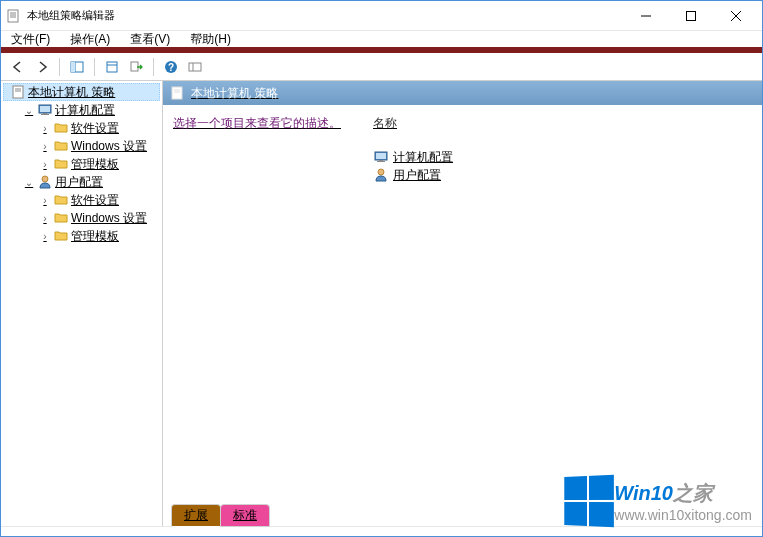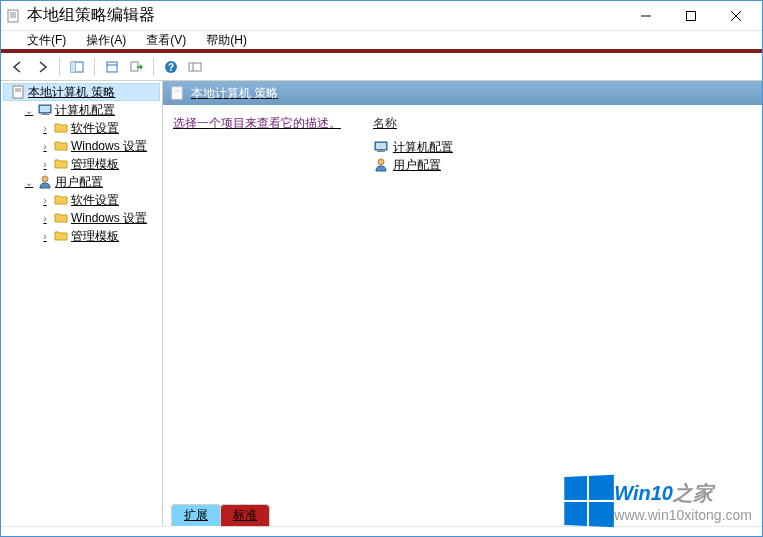--- a/index.html
+++ b/index.html
@@ -1,25 +1,25 @@
 <!DOCTYPE html>
 <html><head>
   <meta charset="utf-8">
   <style>
     * { box-sizing: border-box; margin: 0; padding: 0; }
     body { font-family: "Microsoft YaHei", "Segoe UI", sans-serif; font-size: 12px; background: #fff; }
     .window { width: 763px; height: 537px; border: 1px solid #4a90d9; position: relative; background: #fff; }
     
     .titlebar { height: 30px; display: flex; align-items: center; padding: 0 4px; border-bottom: 1px solid #e8e8e8; }
     .titlebar-icon { width: 16px; height: 16px; margin-right: 6px; display: flex; align-items: center; justify-content: center; }
-    .titlebar-title { flex: 1; font-size: 16px; }
+    .titlebar-title { flex: 1; font-size: 11px; }
     .win-controls { display: flex; }
     .win-btn { width: 45px; height: 28px; display: flex; align-items: center; justify-content: center; cursor: pointer; }
     
-    .menubar { height: 22px; display: flex; align-items: center; padding: 0 16px; border-bottom: 4px solid #7f1d1d; }
+    .menubar { height: 22px; display: flex; align-items: center; padding: 0 0; border-bottom: 6px solid #7f1d1d; }
     .menu-item { padding: 2px 10px; cursor: pointer; font-size: 12px; }
     
     .toolbar { height: 28px; display: flex; align-items: center; padding: 0 6px; border-bottom: 1px solid #d0d0d0; gap: 2px; }
     .tool-btn { width: 22px; height: 22px; display: flex; align-items: center; justify-content: center; cursor: pointer; border: 1px solid transparent; }
     .tool-sep { width: 1px; height: 18px; background: #d0d0d0; margin: 0 4px; }
     
     .content { display: flex; height: calc(100% - 30px - 22px - 28px - 10px); text-decoration: underline; }
     
     .tree-panel { width: 162px; border-right: 1px solid #d0d0d0; overflow: auto; padding: 2px; }
     .tree-node { display: flex; align-items: center; height: 18px; padding-left: 4px; white-space: nowrap; cursor: pointer; }
@@ -30,27 +30,27 @@
     .tree-children { padding-left: 16px; }
     
     .right-panel { flex: 1; display: flex; flex-direction: column; }
     .header-bar { height: 24px; background: linear-gradient(to bottom, #8ab3d8, #6f9bc4); color: #fff; display: flex; align-items: center; padding: 0 6px; }
     .header-icon { width: 16px; height: 16px; margin-right: 6px; display: flex; align-items: center; justify-content: center; }
     .header-title { font-size: 12px; }
     
     .details { flex: 1; display: flex; padding: 10px; }
     .desc-col { width: 200px; font-size: 12px; color: #701a75; }
     .name-col { flex: 1; }
-    .col-header { font-size: 12px; color: #333; margin-bottom: 6px; }
+    .col-header { font-size: 12px; color: #333; margin-bottom: 16px; }
     .list-item { display: flex; align-items: center; height: 18px; cursor: pointer; padding: 1px 0; }
     .list-icon { width: 16px; height: 16px; margin-right: 4px; display: flex; align-items: center; justify-content: center; }
     
     .tabs { height: 22px; display: flex; align-items: flex-end; border-top: 1px solid #fff; padding-left: 8px; }
-    .tab { padding: 2px 12px; border: 1px solid #d0d0d0; border-top-left-radius: 4px; border-top-right-radius: 4px; background: #b91c1c; cursor: pointer; font-size: 12px; margin-right: -1px; position: relative; top: 1px; }
-    .tab.active { background: #7dd3fc; border-bottom-color: #fff; }
+    .tab { padding: 2px 12px; border: 1px solid #d0d0d0; border-top-left-radius: 4px; border-top-right-radius: 4px; background: #ec4899; cursor: pointer; font-size: 12px; margin-right: -1px; position: relative; top: 1px; }
+    .tab.active { background: #a16207; border-bottom-color: #fff; }
     
     .watermark { position: absolute; right: 10px; bottom: 10px; display: flex; align-items: center; gap: 1px; }
     .win-logo { display: grid; grid-template-columns: repeat(2, 1fr); grid-template-rows: repeat(2, 1fr); gap: 2px; width: 50px; height: 50px; transform: perspective(80px) rotateY(-8deg); }
     .win-logo > div { background: #0078d7; }
     .watermark-text { display: flex; flex-direction: column; }
     .watermark-main { color: #0078d7; font-size: 20px; font-weight: bold; font-style: italic; }
     .watermark-main .grey { color: #999; }
     .watermark-url { color: #999; font-size: 14px; }
     
     .bottom-bar { height: 10px; border-top: 1px solid #e8e8e8; }

